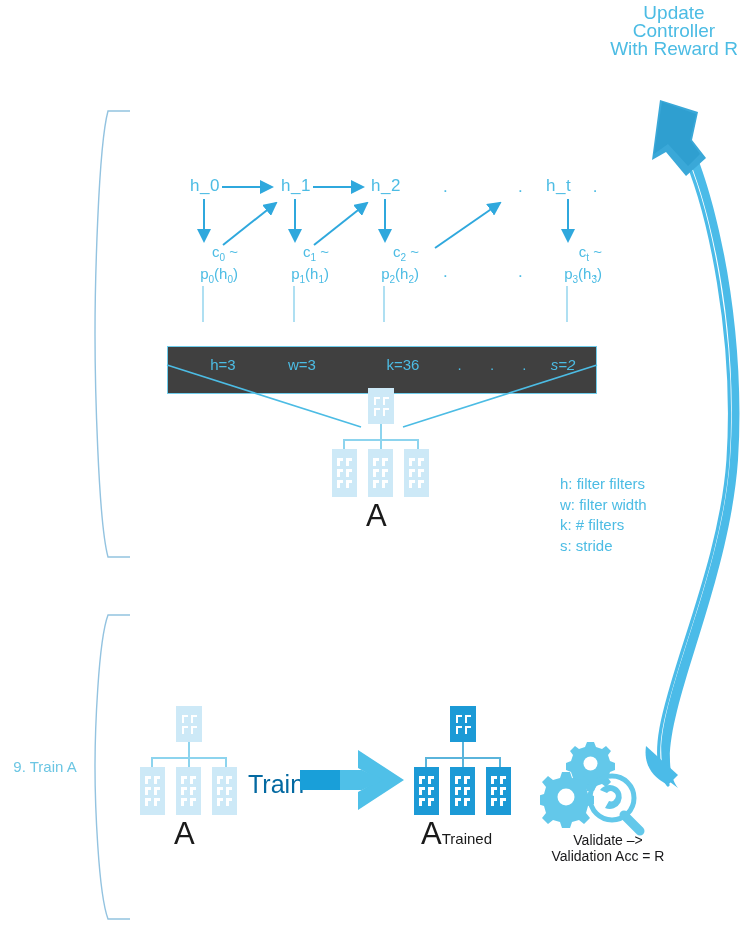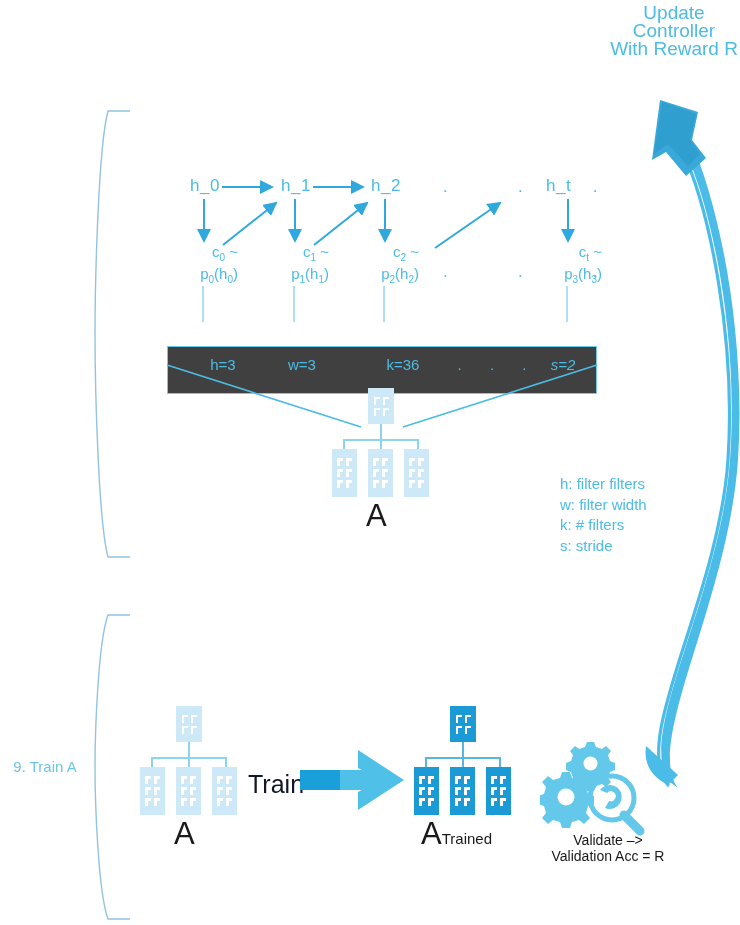--- a/index.html
+++ b/index.html
@@ -127,21 +127,21 @@
     font-size: 31px;
     letter-spacing: 0px;
   }
   .arch-caption .sub {
     font-size: 15px;
     letter-spacing: 0;
   }
 
   #train-word {
     font-size: 25px;
-    color: #0f172a;
+    color: #0369a1;
   }
 
   #validate-caption {
     position: absolute;
     left: 528px; top: 832px;
     width: 160px;
     text-align: center;
     font-size: 14px;
     line-height: 16px;
     color: #18181a;

